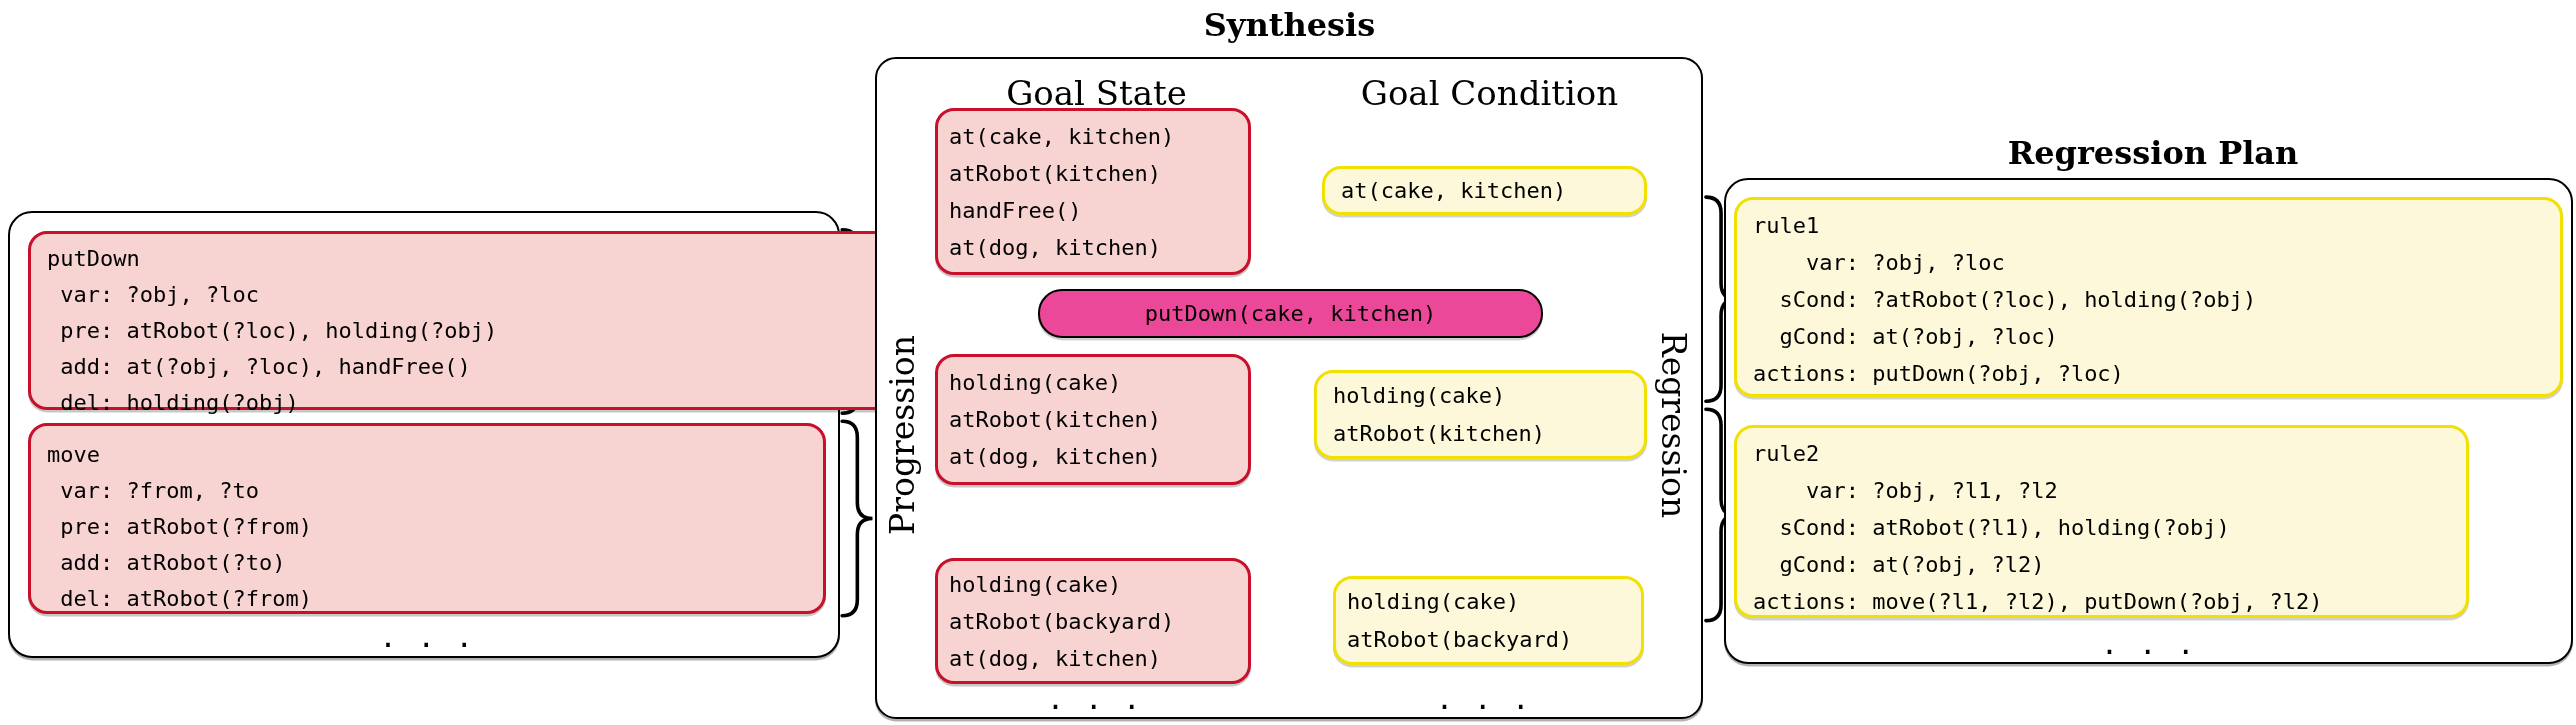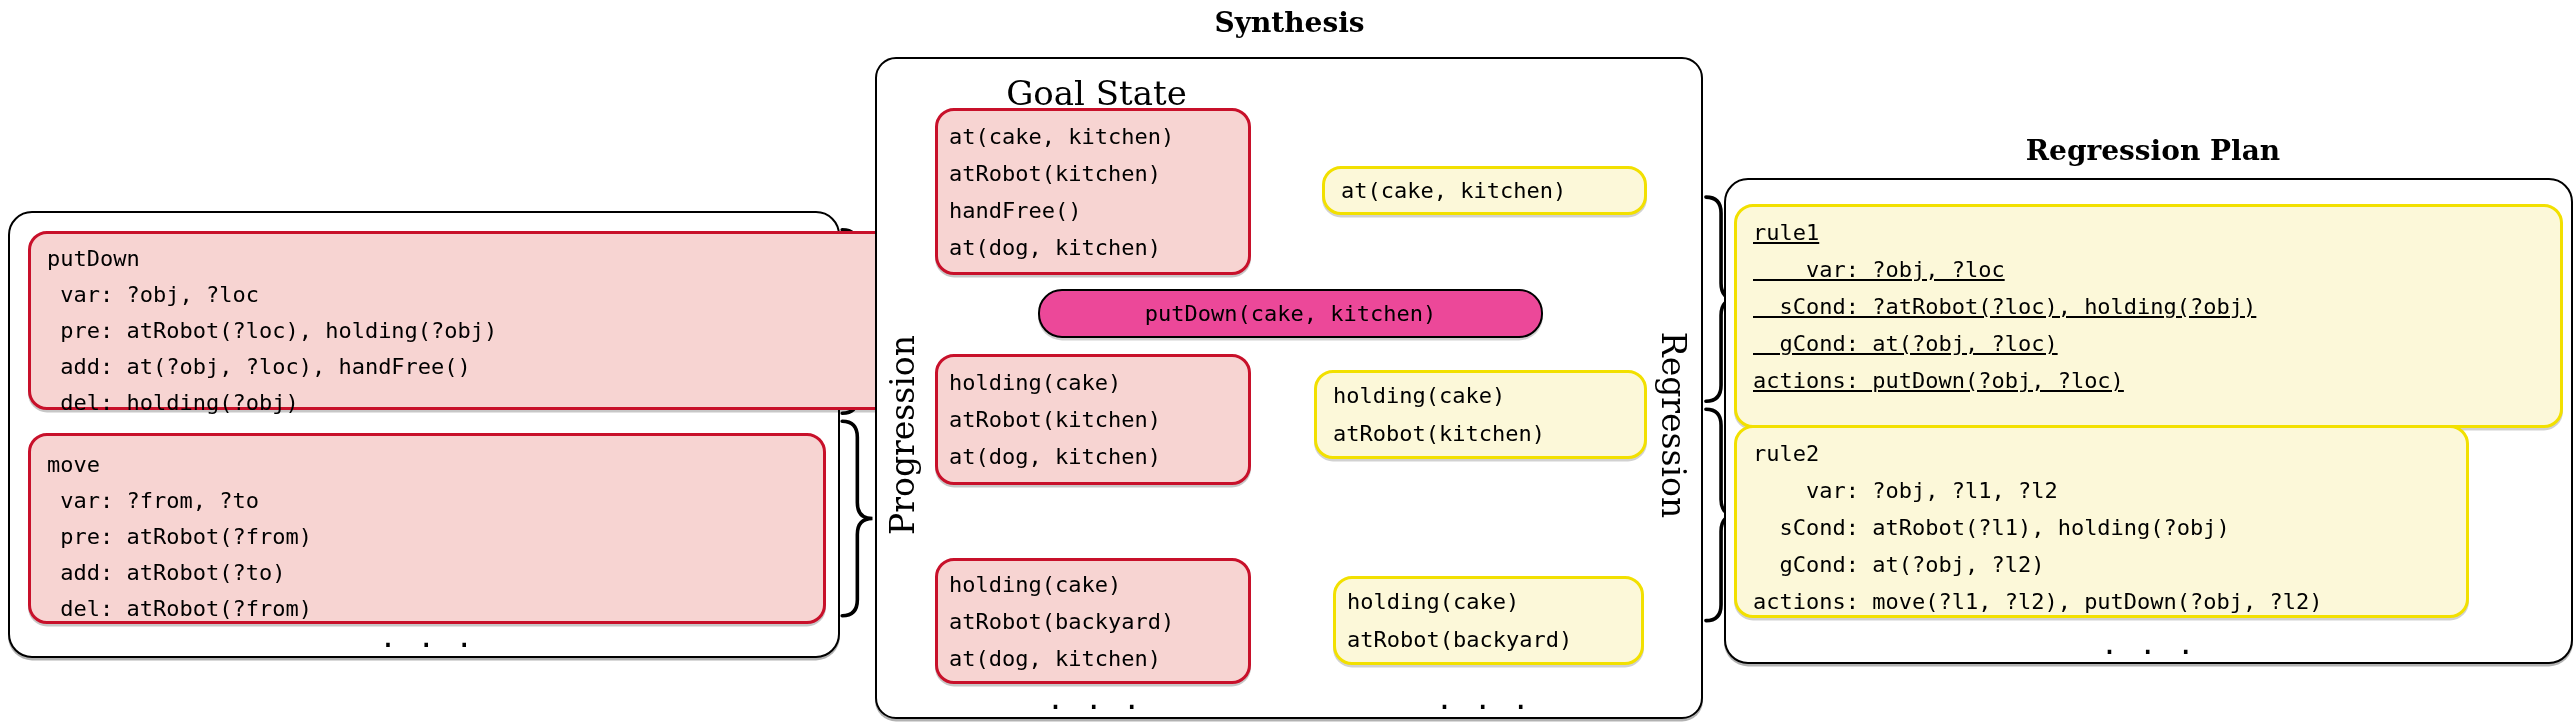--- a/index.html
+++ b/index.html
@@ -1,20 +1,20 @@
 <!DOCTYPE html>
 <html style="--state-fill: #f7d4d2; --state-border: #c8102a; --condition-fill: #fcf8d9; --condition-border: #f2e000; --line: #000000;font-size:12.8px"><head>
 <meta charset="utf-8">
 <style>
   html,body{margin:0;padding:0;background:#fff;}
   .canvas{position:relative;width:2576px;height:726px;background:#fff;overflow:hidden;
           font-family:"DejaVu Serif", serif;}
   .overlay{position:absolute;left:0;top:0;pointer-events:none;}
 
-  .panel-title{position:absolute;text-align:center;font-weight:bold;font-size:28px;color:#000;
+  .panel-title{position:absolute;text-align:center;font-weight:bold;font-size:32px;color:#000;
                font-family:"DejaVu Serif", serif;white-space:nowrap;}
   .col-header{position:absolute;text-align:center;font-size:34px;color:#000;
               font-family:"DejaVu Serif", serif;white-space:nowrap;}
   .outer-box{position:absolute;background:#fff;border:2.4px solid #000;border-radius:24px;
              box-shadow:0 2.4px 0 rgba(0,0,0,0.30);box-sizing:border-box;}
   .code{margin:0;font-family:"DejaVu Sans Mono", monospace;font-size:22px;line-height:36px;
         color:#000;white-space:pre;}
   .state-box{position:absolute;background:var(--state-fill,#f7d4d2);
              border:3.2px solid var(--state-border,#c8102a);border-radius:19px;
              box-sizing:border-box;box-shadow:0 2.4px 0 rgba(0,0,0,0.22);}
@@ -87,35 +87,36 @@
   <div class="outer-box" style="left:8px;top:211px;width:832px;height:447px;"></div>
 
   <div class="state-box" style="left:28px;top:231px;width:920px;height:179px;">
     <pre class="code pad">putDown
  var: ?obj, ?loc
  pre: atRobot(?loc), holding(?obj)
  add: at(?obj, ?loc), handFree()
  del: holding(?obj)</pre>
   </div>
 
-  <div class="state-box" style="left:28px;top:423px;width:798px;height:191px;margin-top:10px;">
+  <div class="state-box" style="left:28px;top:423px;width:798px;height:191px;">
     <pre class="code pad" style="padding-top:11px;">move
  var: ?from, ?to
  pre: atRobot(?from)
  add: atRobot(?to)
  del: atRobot(?from)</pre>
   </div>
 
   <div class="dots" style="left:28px;top:620px;width:798px;">. . .</div>
 
   <div class="panel-title" style="left:1050px;top:6.4px;width:479px;">Synthesis</div>
 
   <div class="outer-box" style="left:875px;top:57px;width:828px;height:662px;border-radius:21px;"></div>
 
   <div class="col-header" style="left:937px;top:73px;width:319px;">Goal State</div>
+  <div class="col-header" style="left:1330px;top:73px;width:319px;">Goal Condition</div>
 
   <div class="rot-label rot-ccw" style="left:742px;top:415px;">Progression</div>
   <div class="rot-label rot-cw" style="left:1514px;top:405px;">Regression</div>
 
   <div class="state-box vcenter" style="left:935px;top:108px;width:316px;height:167px;">
     <pre class="code" style="padding-left:11px;line-height:37px;">at(cake, kitchen)
 atRobot(kitchen)
 handFree()
 at(dog, kitchen)</pre>
   </div>
@@ -146,21 +147,21 @@
     <pre class="code">putDown(cake, kitchen)</pre>
   </div>
 
   <div class="dots" style="left:935px;top:682px;width:319px;">. . .</div>
   <div class="dots" style="left:1324px;top:682px;width:319px;">. . .</div>
 
   <div class="panel-title" style="left:1834px;top:134px;width:638px;">Regression Plan</div>
 
   <div class="outer-box" style="left:1724px;top:178px;width:849px;height:486px;"></div>
 
-  <div class="cond-box" style="left:1734px;top:204px;width:829px;height:224px;text-decoration:underline;">
+  <div class="cond-box" style="left:1734px;top:197px;width:829px;height:200px;">
     <pre class="code pad" style="line-height:37px;">rule1
     var: ?obj, ?loc
   sCond: ?atRobot(?loc), holding(?obj)
   gCond: at(?obj, ?loc)
 actions: putDown(?obj, ?loc)</pre>
   </div>
   <div class="cond-box" style="left:1734px;top:425px;width:735px;height:193px;">
     <pre class="code pad" style="line-height:37px;">rule2
     var: ?obj, ?l1, ?l2
   sCond: atRobot(?l1), holding(?obj)

